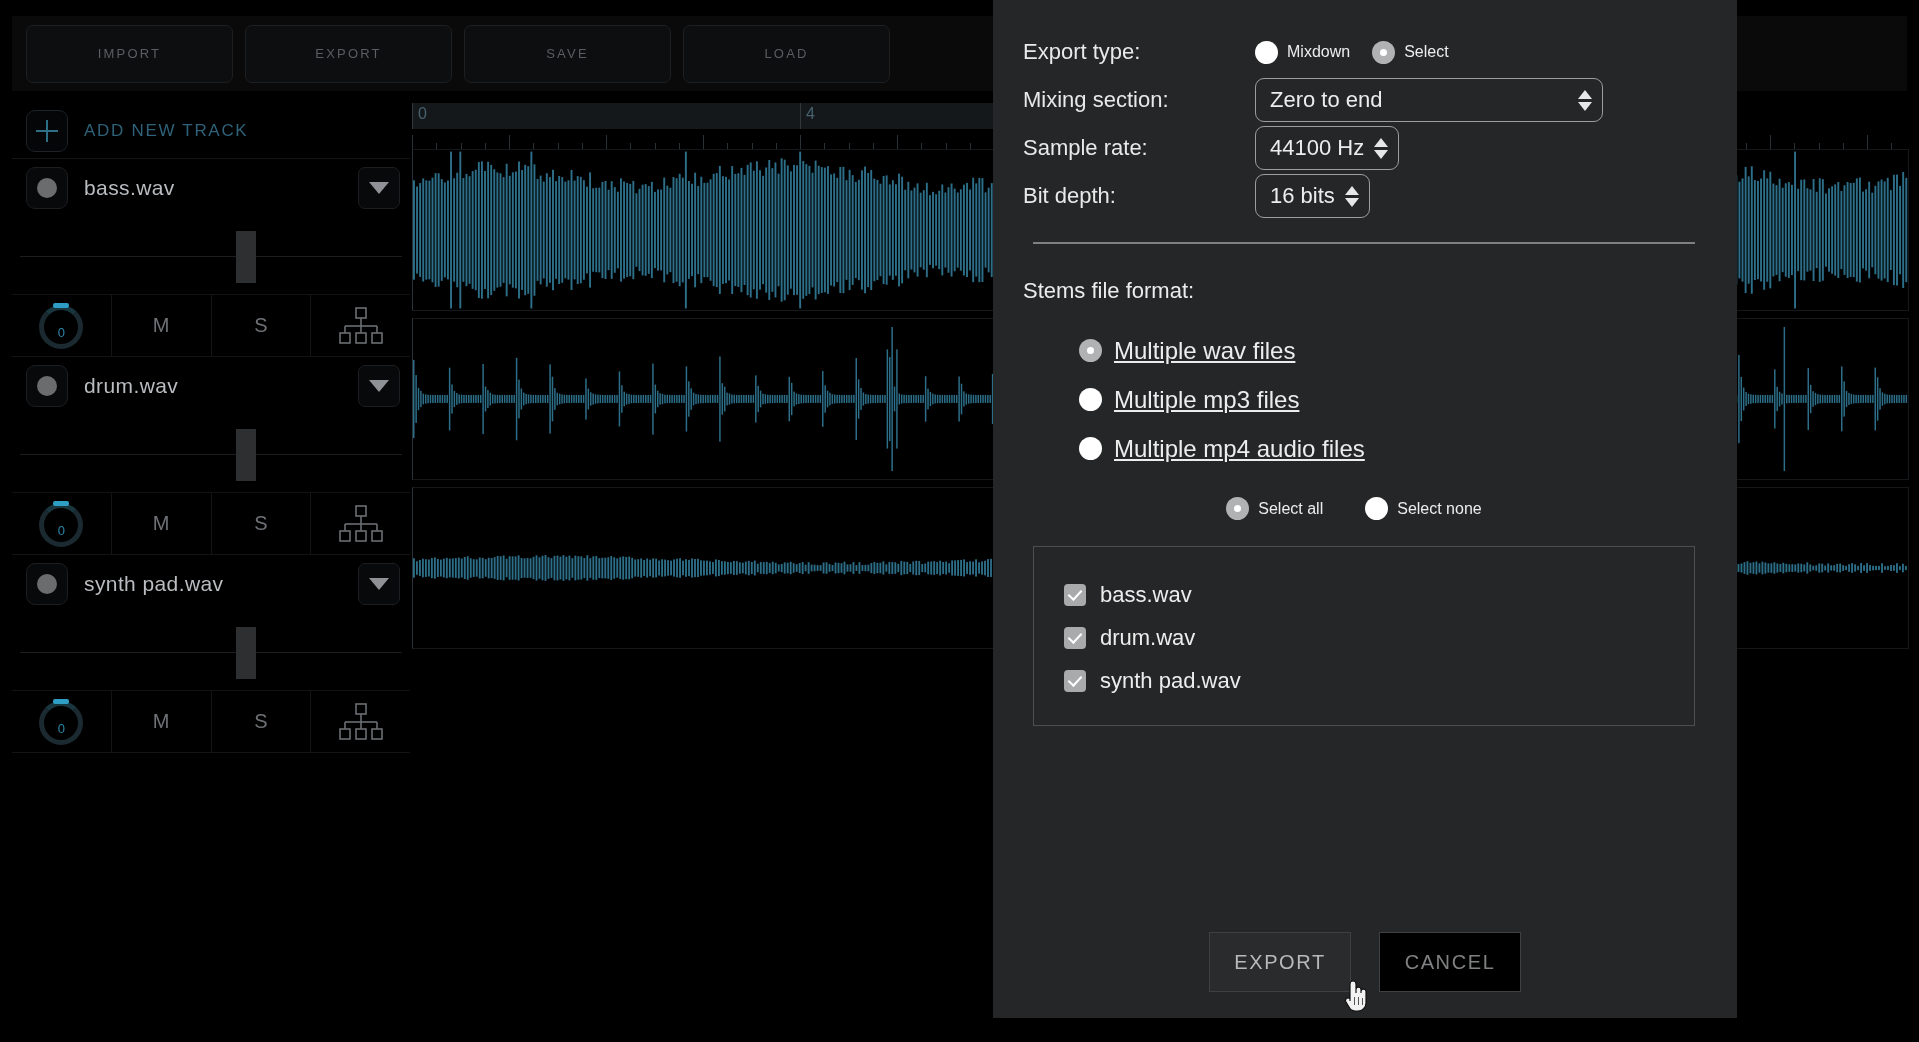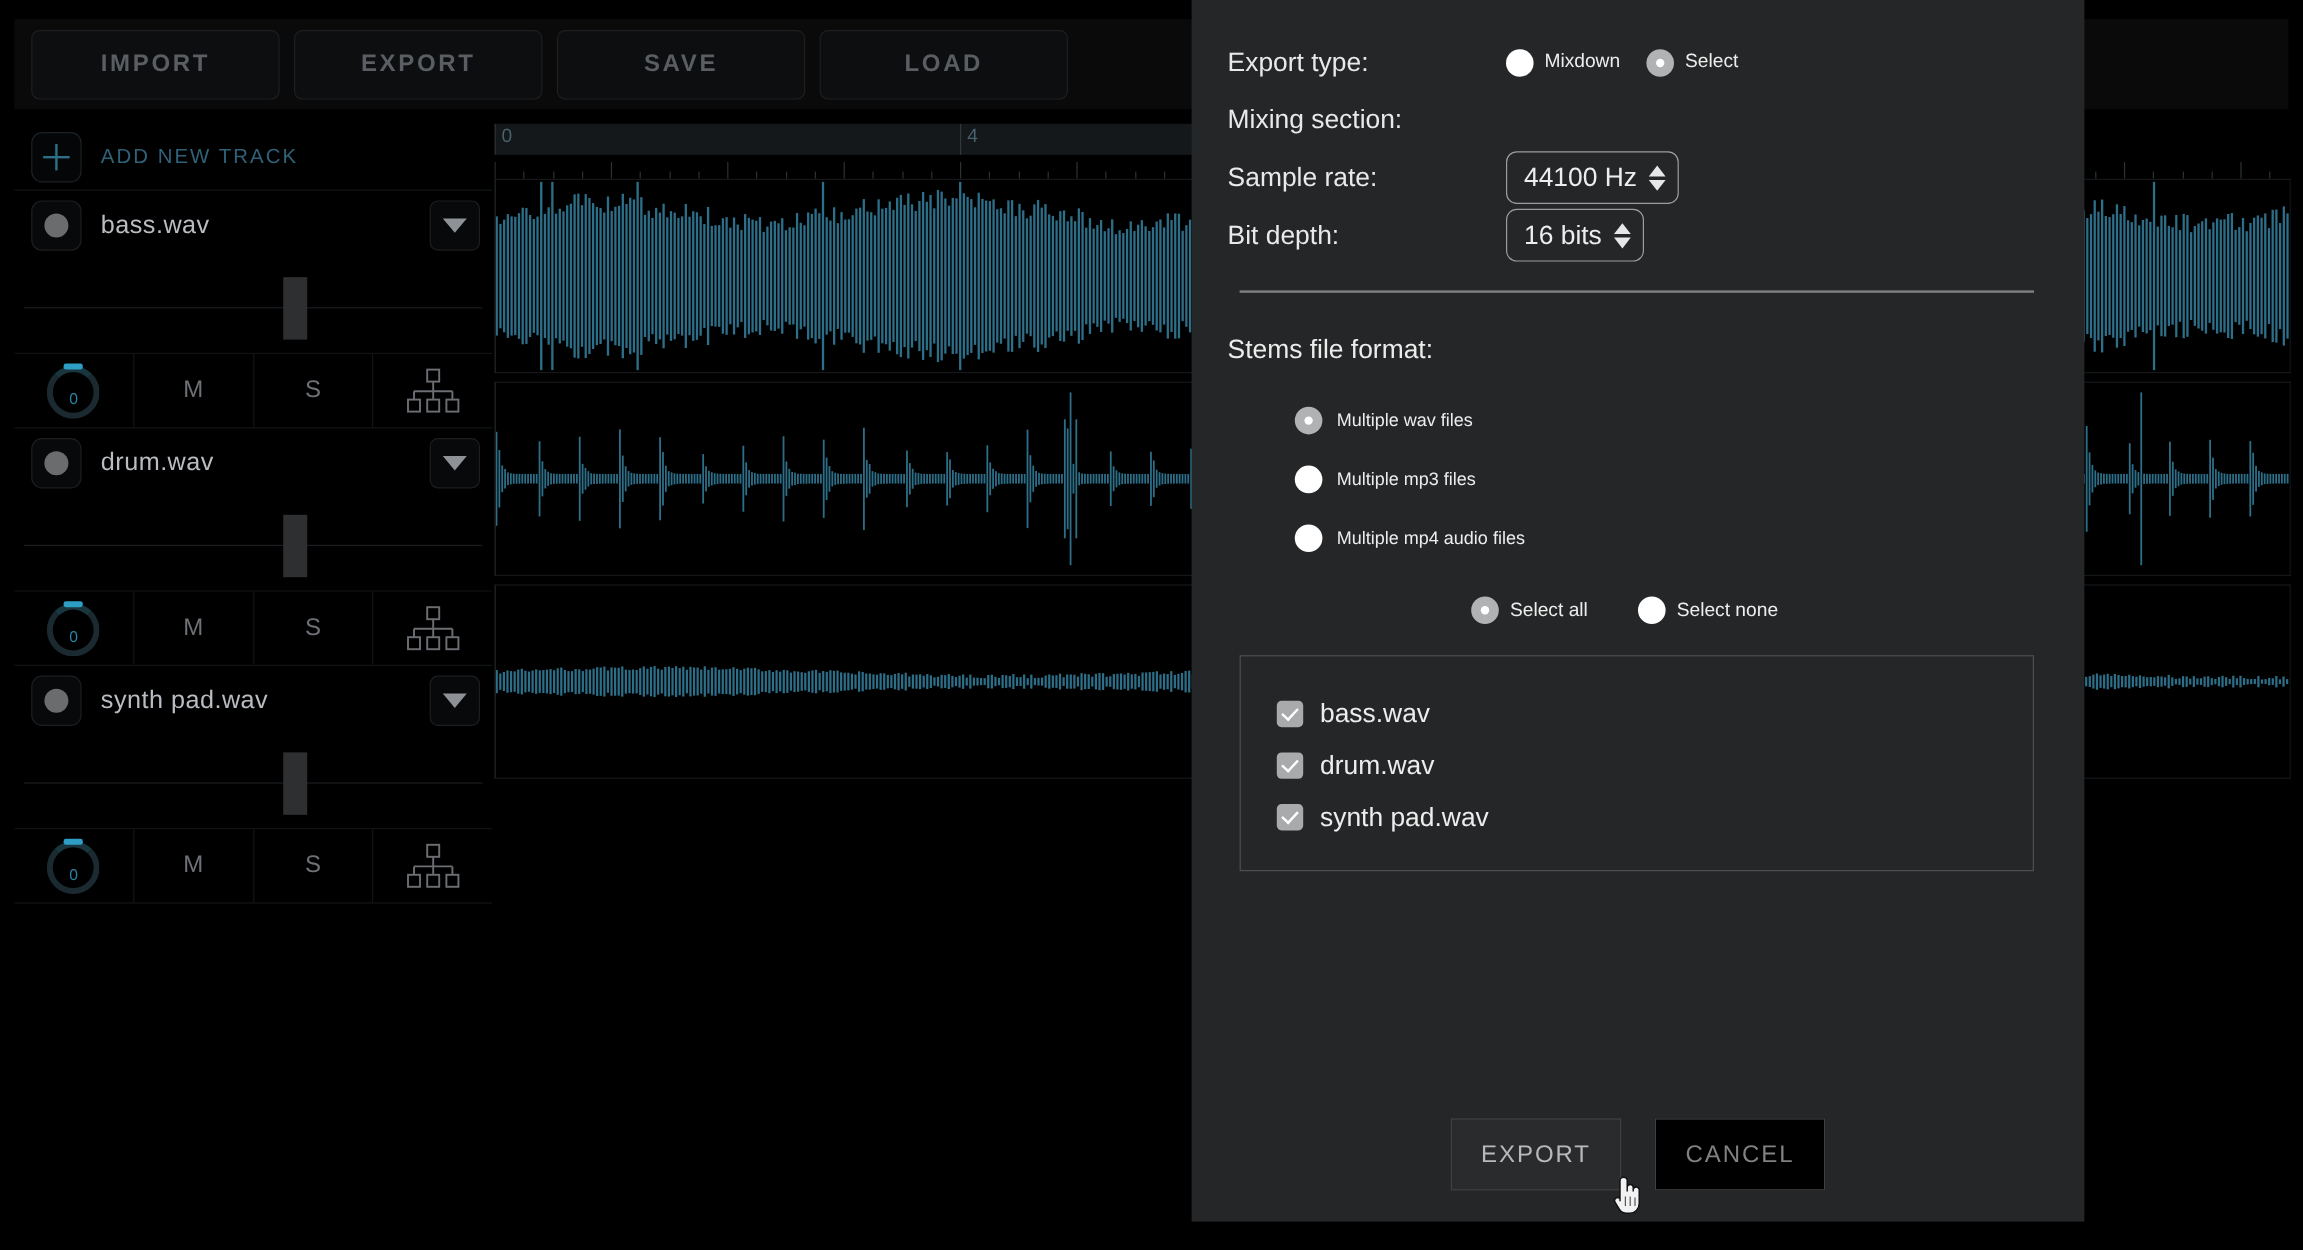--- a/index.html
+++ b/index.html
@@ -36,27 +36,26 @@
     align-items: center;
     padding-left: 14px;
     gap: 12px;
   }
   .tb-btn {
     width: 207px; height: 58px;
     border: 1px solid #1d1f21;
     border-radius: 7px;
     background: #0d0e10;
     color: #5a5d61;
-    font-size: 20px;
+    font-size: 13px;
     letter-spacing: 2.2px;
     display: flex;
     align-items: center;
     justify-content: center;
     font-family: "Liberation Sans", sans-serif;
-    font-weight: bold;
   }
 
   
   .track-col {
     position: absolute;
     left: 12px; top: 103px;
     width: 398px;
     height: 660px;
     background: #000;
   }
@@ -330,21 +329,21 @@
     margin: 34px 0 0 0;
   }
 
   .opt-list { margin: 22px 0 0 56px; }
   .opt-row {
     display: flex;
     align-items: center;
     gap: 12px;
     height: 49px;
   }
-  .opt-row .ol { font-size: 15px; color: #ededed; }
+  .opt-row .ol { font-size: 24px; color: #ededed; text-decoration: underline; }
 
   .seg-center {
     display: flex;
     justify-content: center;
     align-items: center;
     margin-top: 24px;
     gap: 20px;
   }
 
   .track-box {
@@ -2261,20 +2260,27 @@
           <span class="rl">Mixdown</span>
         </div>
         <div class="radio-item">
           <span class="radio sel"></span>
           <span class="rl">Select</span>
         </div>
       </div>
 
       <div class="row">
         <div class="row-label">Mixing section:</div>
+        <div class="select wide">
+          <span>Zero to end</span>
+          <span class="spin">
+              <i class="up"></i>
+              <i class="dn"></i>
+            </span>
+        </div>
       </div>
 
       <div class="row">
         <div class="row-label">Sample rate:</div>
         <div class="select auto">
           <span>44100 Hz</span>
           <span class="spin">
               <i class="up"></i>
               <i class="dn"></i>
             </span>

